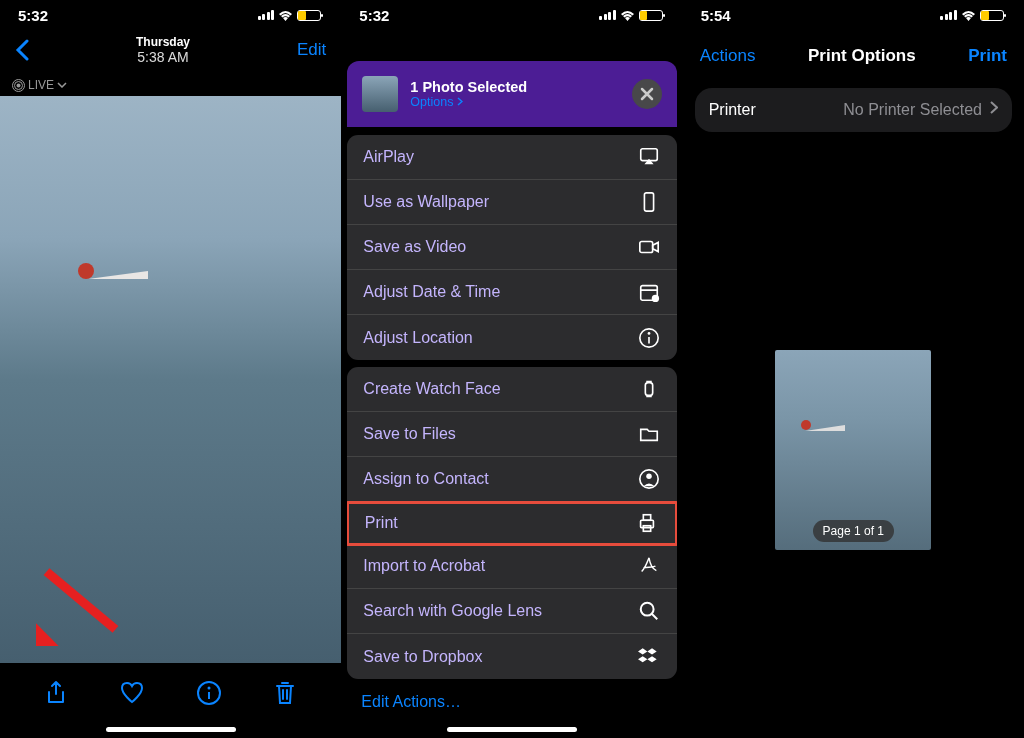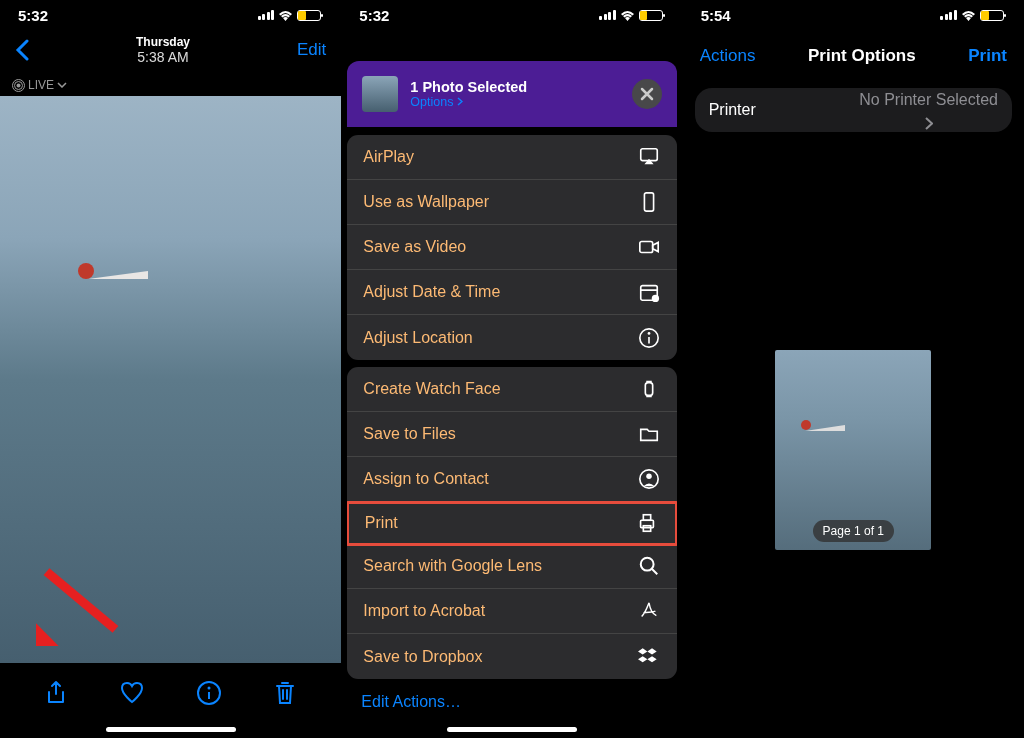--- a/index.html
+++ b/index.html
@@ -30,36 +30,36 @@
 .tool-icon { width: 26px; height: 26px; }
 .home-ind { height:5px;width:130px;background:#fff;border-radius:3px;margin:4px auto 6px; }
 
 
 .share-hdr { background: #4c1d95; border-radius: 12px 12px 0 0; padding: 15px; display: flex; align-items: center; gap: 12px; margin: 35px 6px 0 6px; }
 .thumb { width: 36px; height: 36px; background: linear-gradient(#8ba5b8,#465f6f); border-radius: 4px; }
 .share-ttl { color: #fff; font-size: 14.5px; font-weight: 600; }
 .share-opt { color: #0a84ff; font-size: 12.5px; }
 .close-btn { margin-left: auto; width: 30px; height: 30px; border-radius: 50%; background: #48484a; display: flex; align-items: center; justify-content: center; }
 .list-group { margin: 8px 6px 0 6px; background: #2c2c2e; border-radius: 11px; overflow: hidden; }
-.list-row { height: 45px; display: flex; align-items: center; justify-content: space-between; padding: 0 16px; color: #fdba74; font-size: 16px; border-bottom: 0.5px solid #444; }
+.list-row { height: 45px; display: flex; align-items: center; justify-content: space-between; padding: 0 16px; color: #c4b5fd; font-size: 16px; border-bottom: 0.5px solid #444; }
 .list-row:last-child { border-bottom: none; }
 .list-group2 { margin-top: 7px; }
 .highlight-row { border: 3px solid #e74c3c; border-radius: 2px; margin: -1.5px; position: relative; z-index: 2; }
 .row-icon { width: 24px; height: 22px; }
 .edit-actions { color: #0a84ff; font-size: 16px; padding: 14px 20px; }
 .home-ind2 { margin-top: auto; }
 
 
 .nav3 { height: 48px; display: flex; justify-content: space-between; align-items: center; padding: 0 17px; margin-top: 6px; }
 .nav3-title { color: #fff; font-size: 17px; font-weight: 600; }
 .nav3-link { color: #0a84ff; font-size: 17px; }
 .opt-card { margin: 8px 12px 0; background: #1c1c1e; border-radius: 17px; }
 .opt-row { height: 44px; display: flex; align-items: center; padding: 0 14px; color: #fff; font-size: 16px; border-bottom: 0.5px solid #333; }
 .opt-row:last-child { border-bottom: none; }
-.opt-val { margin-left: auto; color: #8e8e93; display: flex; align-items: center; gap: 8px; flex-direction: column; }
+.opt-val { margin-left: auto; color: #8e8e93; display: flex; align-items: flex-start; gap: 8px; }
 .opt-chev { width: 8px; height: 13px; }
 .stepper { display: flex; background: #2c2c2e; border-radius: 8px; overflow: hidden; margin-left: auto; }
 .step-btn { width: 40px; height: 30px; display: flex; align-items: center; justify-content: center; color: #fff; font-size: 18px; }
 .step-btn:first-child { border-right: 1px solid #48484a; }
 .preview-area { flex: 1; display: flex; align-items: center; justify-content: center; margin-top: 30px; }
 .preview-img { width: 156px; height: 200px; background: linear-gradient(#8ba5b8 0%, #7a95a7 35%, #556d7c 100%); border-radius: 2px; position: relative; display:flex; align-items:flex-end; justify-content:center; }
 .pagepill { background: rgba(50,50,50,0.8); color:#fff; font-size:12px; padding: 4px 10px; border-radius: 11px; margin-bottom: 8px; }
 .arrow { position:absolute;width:0;height:0;z-index:10; }
 .arrow.a1 { left:20px;top:630px;border:16px solid transparent;border-top:16px solid #e62020;transform:rotate(45deg); }
 .arrow-stem { position:absolute;background:#e62020;z-index:9; }
@@ -228,30 +228,30 @@
       </div>
       <div class="list-row highlight-row">
         <span>Print</span>
         <svg class="row-icon" viewBox="0 0 24 24">
           <rect x="5" y="9" width="14" height="8" rx="1" stroke="#fff" stroke-width="1.8" fill="none"></rect>
           <rect x="8" y="3" width="8" height="6" stroke="#fff" stroke-width="1.8" fill="none"></rect>
           <rect x="8" y="15" width="8" height="6" stroke="#fff" stroke-width="1.8" fill="none"></rect>
         </svg>
       </div>
       <div class="list-row">
+        <span>Import to Acrobat</span>
+        <svg class="row-icon" viewBox="0 0 24 24">
+          <path d="M12 3 C10 8 8 14 4 18 M12 3 C13 9 15 15 20 17 M6 14 C12 13 16 14 19 12" stroke="#fff" stroke-width="1.6" fill="none"></path>
+        </svg>
+      </div>
+      <div class="list-row">
         <span>Search with Google Lens</span>
         <svg class="row-icon" viewBox="0 0 24 24">
           <circle cx="10" cy="10" r="7" stroke="#fff" stroke-width="2.2" fill="none"></circle>
           <path d="M15 15 L21 21" stroke="#fff" stroke-width="2.2"></path>
-        </svg>
-      </div>
-      <div class="list-row">
-        <span>Import to Acrobat</span>
-        <svg class="row-icon" viewBox="0 0 24 24">
-          <path d="M12 3 C10 8 8 14 4 18 M12 3 C13 9 15 15 20 17 M6 14 C12 13 16 14 19 12" stroke="#fff" stroke-width="1.6" fill="none"></path>
         </svg>
       </div>
       <div class="list-row">
         <span>Save to Dropbox</span>
         <svg class="row-icon" viewBox="0 0 24 24">
           <path d="M6 3 L12 7 L6 11 L0 7 Z M18 3 L24 7 L18 11 L12 7 Z M6 13 L12 17 L6 21 L0 17 Z M18 13 L24 17 L18 21 L12 17 Z" fill="#fff" transform="scale(0.85)"></path>
         </svg>
       </div>
     </div>
   <div class="edit-actions">Edit Actions…</div>

